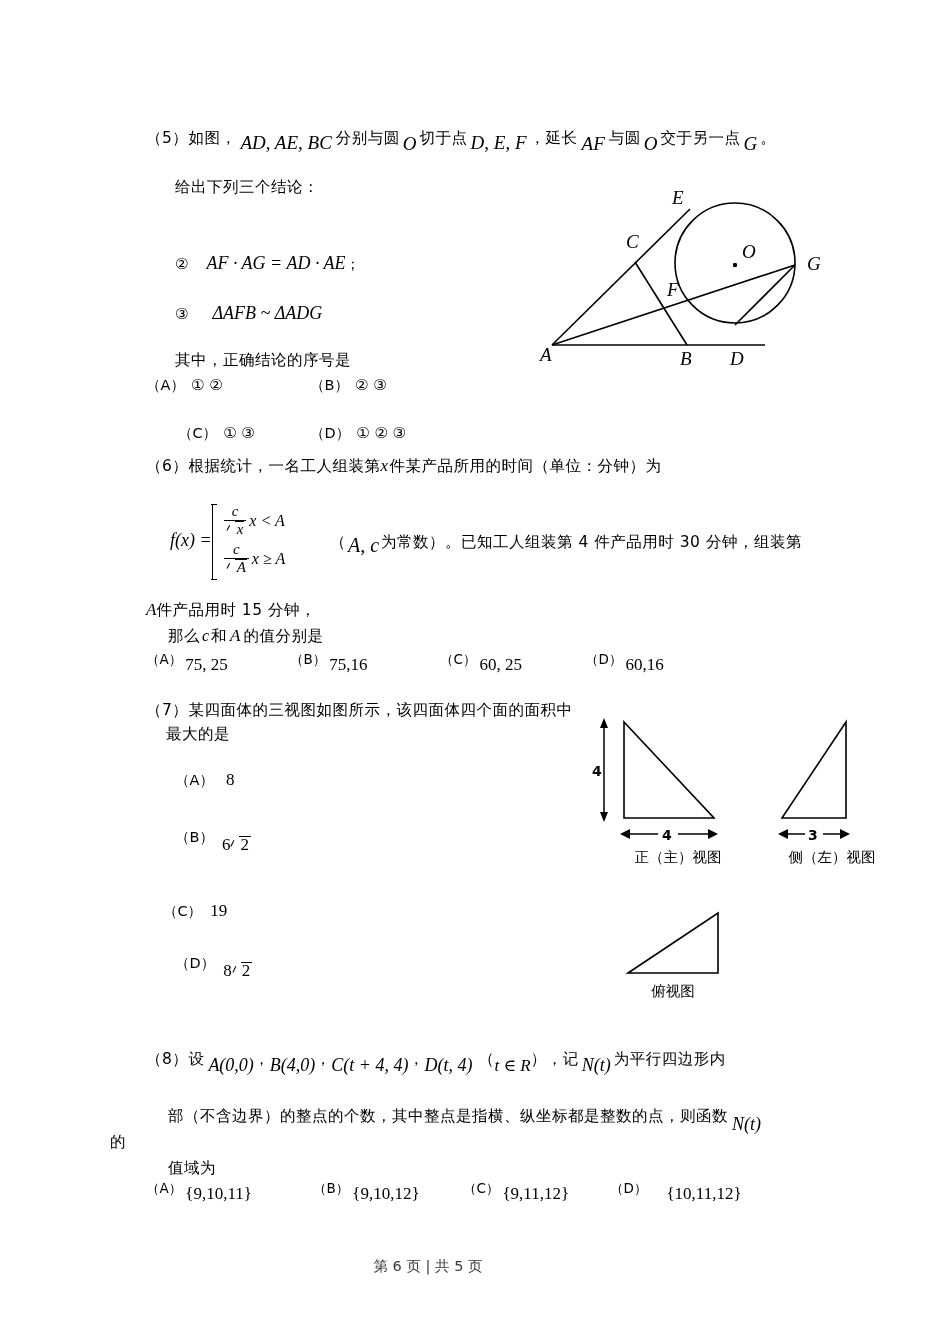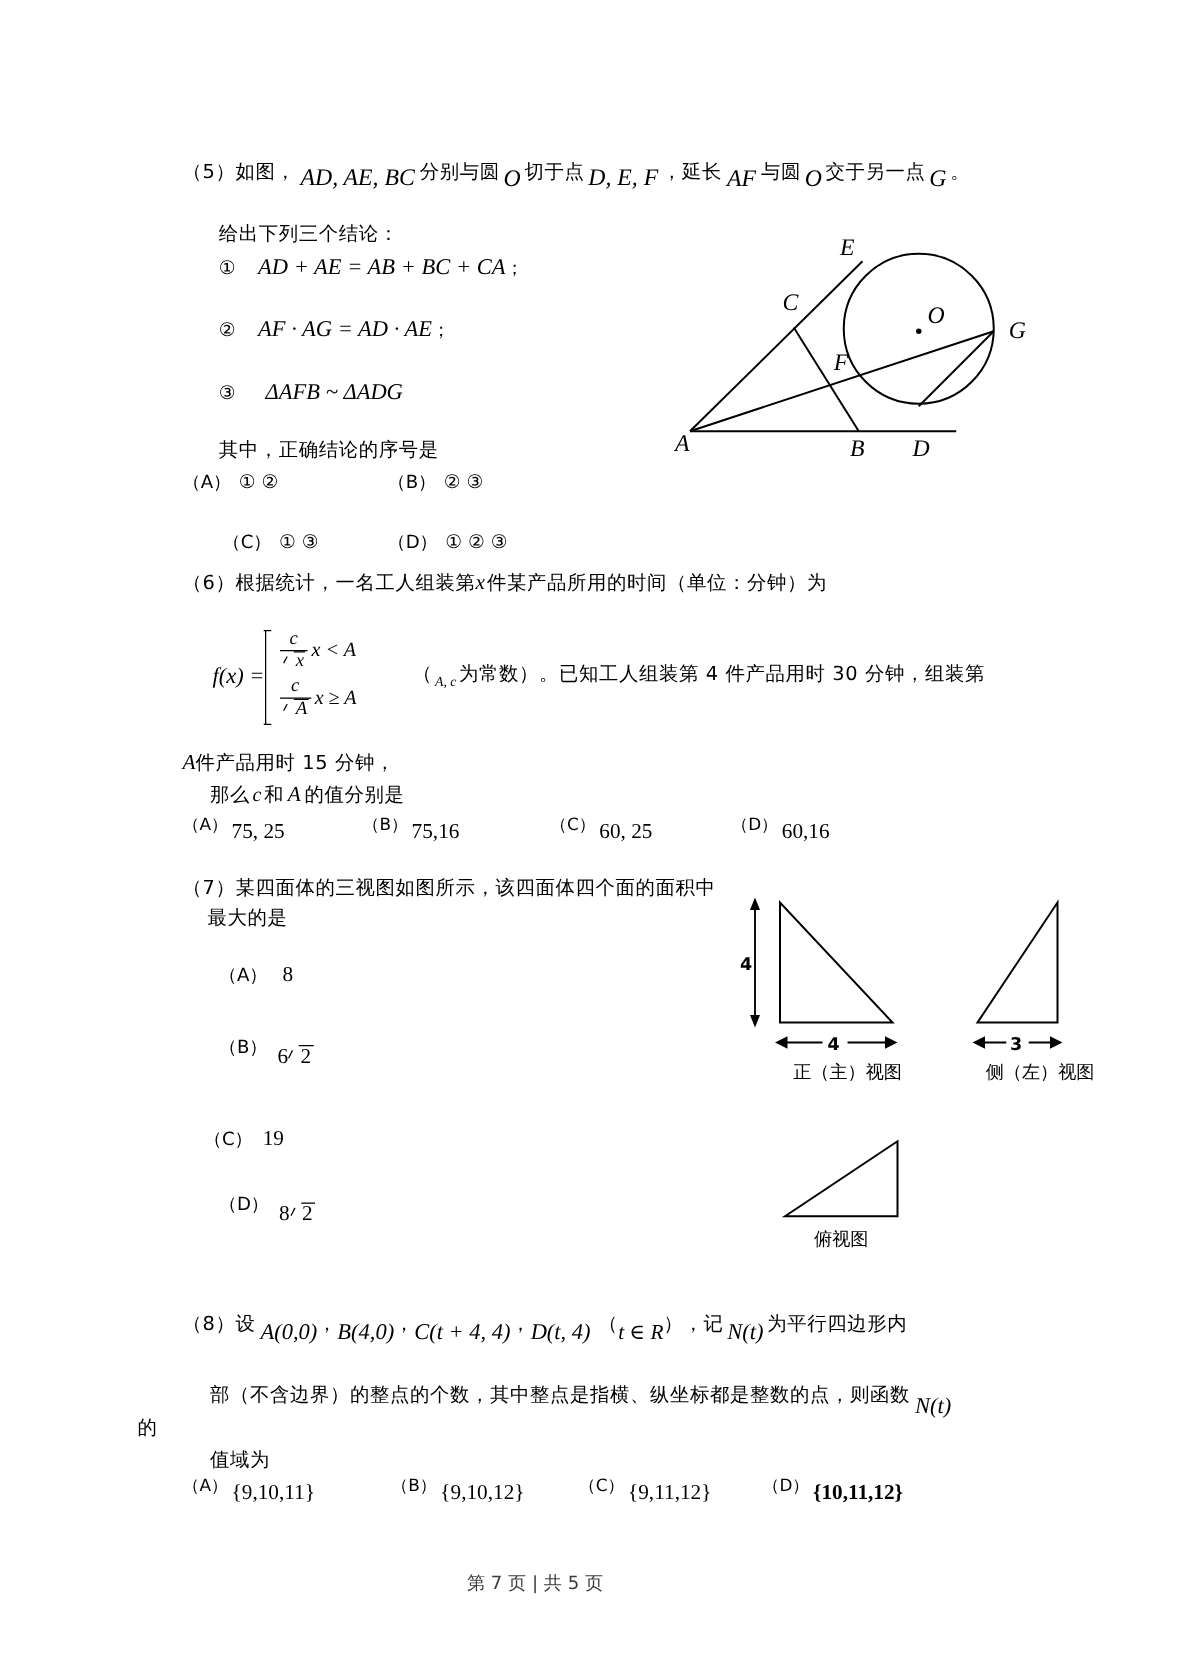--- a/index.html
+++ b/index.html
@@ -130,24 +130,20 @@
 <body>
 
 <div class="page">
 
   <div class="abs" style="left:146px; top:116px;">
     <span class="cn">（5）</span><span class="cn">如图，</span><span class="math" style="font-size:19px; position:relative; top:6px; margin:0 4px;">AD, AE, BC</span><span class="cn">分别与圆</span><span class="math" style="font-size:19px; position:relative; top:7px; margin:0 3px;">O</span><span class="cn">切于点</span><span class="math" style="font-size:19px; position:relative; top:6px; margin:0 3px;">D, E, F</span><span class="cn">，延长</span><span class="math" style="font-size:19px; position:relative; top:7px; margin:0 4px;">AF</span><span class="cn">与圆</span><span class="math" style="font-size:19px; position:relative; top:7px; margin:0 3px;">O</span><span class="cn">交于另一点</span><span class="math" style="font-size:19px; position:relative; top:7px; margin:0 3px;">G</span><span class="cn">。</span>
   </div>
 
   <div class="abs cn" style="left:175px; top:167px;">给出下列三个结论：</div>
 
-  <div class="abs" style="left:175px; top:193px;">
-    <span class="circ">①</span>
-    <span class="math" style="margin-left:14px;">AD + AE = AB + BC + CA</span><span class="cn-s">；</span>
-  </div>
 
   <div class="abs" style="left:175px; top:243px;">
     <span class="circ">②</span>
     <span class="math" style="margin-left:14px;">AF · AG = AD · AE</span><span class="cn-s">；</span>
   </div>
 
   <div class="abs" style="left:175px; top:293px;">
     <span class="circ">③</span>
     <span class="math" style="margin-left:20px;">ΔAFB ~ ΔADG</span>
   </div>
@@ -214,21 +210,21 @@
         <span class="frac">
           <span class="num">c</span>
           <span class="den"><span class="rad"><span class="radicand">A</span></span></span>
         </span>
         <span class="math" style="font-size:16px; margin-left:3px;">x ≥ A</span>
       </span>
     </span>
   </div>
 
   <div class="abs" style="left:330px; top:519px;">
-    <span class="cn">（</span><span class="math" style="font-size:11px; position:relative; top:5px; margin:0 2px;">A, c</span><span class="cn">为常数）。已知工人组装第 4 件产品用时 30 分钟，组装第</span>
+    <span class="cn">（</span><span class="math" style="font-size:20px; position:relative; top:5px; margin:0 2px;">A, c</span><span class="cn">为常数）。已知工人组装第 4 件产品用时 30 分钟，组装第</span>
   </div>
 
   <div class="abs" style="left:146px; top:590px;">
     <span class="math" style="font-size:17px;">A</span><span class="cn">件产品用时 15 分钟，</span>
   </div>
 
   <div class="abs" style="left:168px; top:616px;">
     <span class="cn">那么</span><span class="math" style="font-size:16px; margin:0 2px;">c</span><span class="cn">和</span><span class="math" style="font-size:17px; margin:0 3px;">A</span><span class="cn">的值分别是</span>
   </div>
 
@@ -311,18 +307,18 @@
   <div class="abs" style="left:146px; top:1174px;">
     <span class="opt-tag small-up" style="position:relative; top:-6px;">（A）</span><span class="mn" style="margin-left:3px;">{9,10,11}</span>
   </div>
   <div class="abs" style="left:313px; top:1174px;">
     <span class="opt-tag small-up" style="position:relative; top:-6px;">（B）</span><span class="mn" style="margin-left:3px;">{9,10,12}</span>
   </div>
   <div class="abs" style="left:463px; top:1174px;">
     <span class="opt-tag small-up" style="position:relative; top:-6px;">（C）</span><span class="mn" style="margin-left:3px;">{9,11,12}</span>
   </div>
   <div class="abs" style="left:610px; top:1174px;">
-    <span class="opt-tag small-up" style="position:relative; top:-6px;">（D）</span><span class="mn" style="margin-left:3px;font-weight:bold;">{10,11,12}</span>
-  </div>
-
-  <div class="footer" style="top:1247px;">第 7 页 | 共 5 页</div>
+    <span class="opt-tag small-up" style="position:relative; top:-6px;">（D）</span><span class="mn" style="margin-left:19px;">{10,11,12}</span>
+  </div>
+
+  <div class="footer" style="top:1247px;">第 6 页 | 共 5 页</div>
 
 </div>
 
 </body></html>

